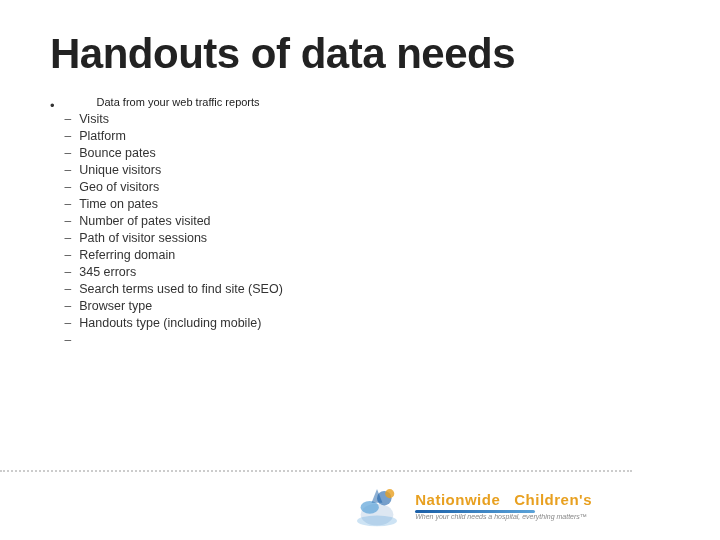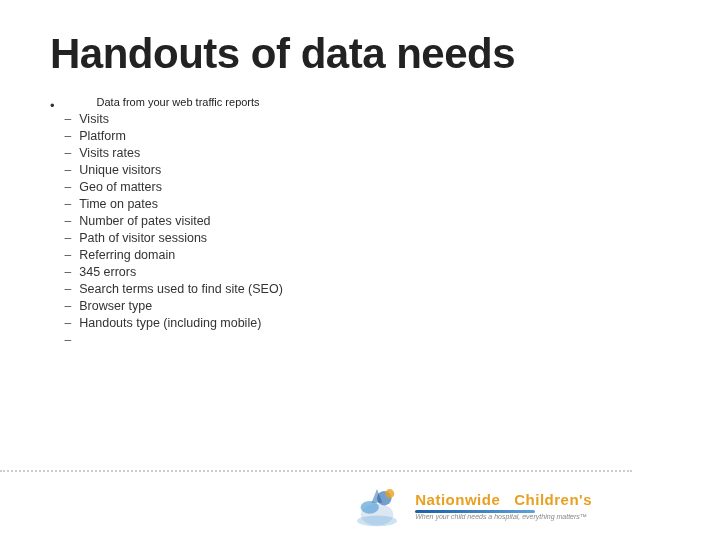--- a/index.html
+++ b/index.html
@@ -141,29 +141,29 @@
       <li>
             <span class="dash">–</span>
             <span>Visits</span>
           </li>
           <li>
             <span class="dash">–</span>
             <span>Platform</span>
           </li>
           <li>
             <span class="dash">–</span>
-            <span>Visits rates</span>
+            <span>Bounce pates</span>
           </li>
           <li>
             <span class="dash">–</span>
             <span>Unique visitors</span>
           </li>
           <li>
             <span class="dash">–</span>
-            <span>Geo of matters</span>
+            <span>Geo of visitors</span>
           </li>
           <li>
             <span class="dash">–</span>
             <span>Time on pates</span>
           </li>
           <li>
             <span class="dash">–</span>
             <span>Number of pates visited</span>
           </li>
           <li>

